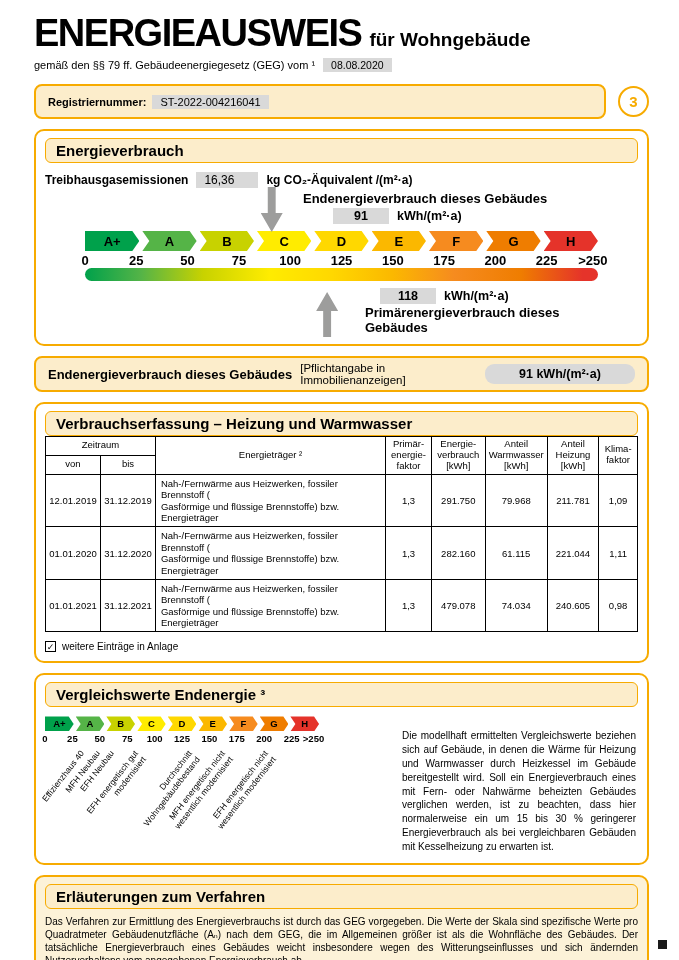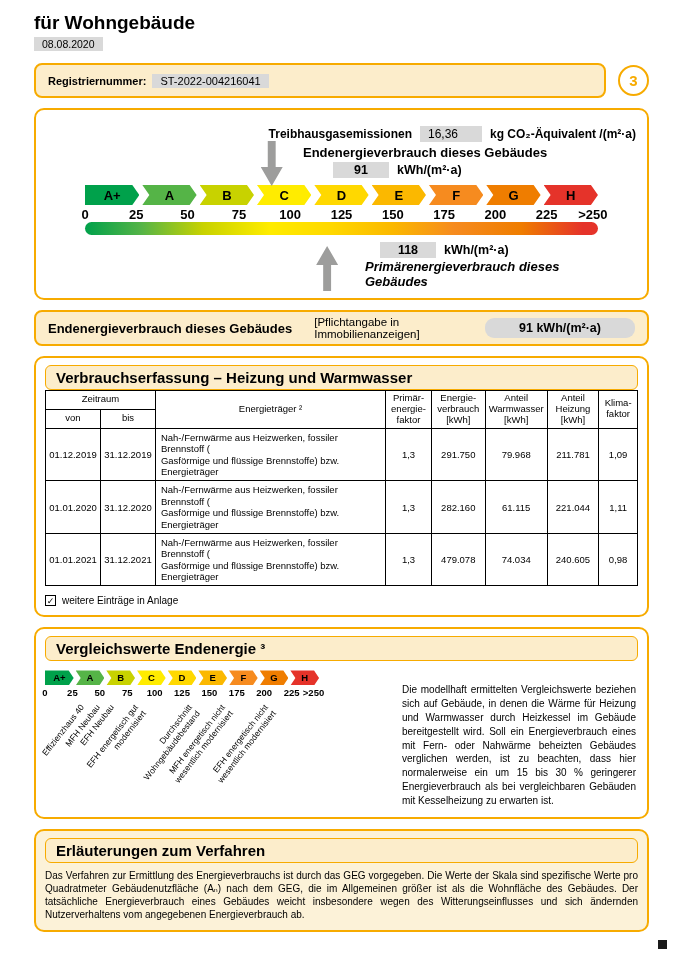--- a/index.html
+++ b/index.html
@@ -33,54 +33,54 @@
                  display: flex; align-items: center; justify-content: center;
                  color: var(--orange); font-weight: bold; font-size: 15px; flex: none; }
 
   
   .box { border: 2.5px solid var(--orange); border-radius: 10px; background: #fff;
          padding: 7px 9px 9px; margin-top: 10px; }
   .section-heading { background: var(--cream); border: 1.5px solid var(--orange); border-radius: 6px;
                      font-weight: bold; font-size: 15px; padding: 3px 10px; }
 
   
-  .ghg-row { display: flex; justify-content: flex-end; align-items: center; gap: 8px;
+  .ghg-row { display: flex; align-items: center; gap: 8px;
              font-size: 12px; margin-top: 9px; padding-right: 2px; }
   .ghg-value { min-width: 62px; }
   .scale-block { position: relative; padding: 0 40px; margin-top: 3px; }
   .end-label { font-size: 13px; padding-left: 218px; }
   .end-value-row { display: flex; align-items: center; gap: 8px; font-size: 12.5px;
                    padding-left: 248px; margin: 2px 0 7px; }
   .end-value-row .gray-box, .primary-value-row .gray-box { min-width: 56px; text-align: center; font-weight: bold; }
   .bands { display: flex; gap: 3px; }
   .band { flex: 1; height: 20px; display: flex; align-items: center; justify-content: center;
           font-weight: bold; font-size: 13px;
           clip-path: polygon(0 0, calc(100% - 7px) 0, 100% 50%, calc(100% - 7px) 100%, 0 100%, 7px 50%); }
   .band.first { clip-path: polygon(0 0, calc(100% - 7px) 0, 100% 50%, calc(100% - 7px) 100%, 0 100%); }
   .c0{background:#00A14B}.c1{background:#55B447}.c2{background:#C8D200}.c3{background:#FFEC00}
   .c4{background:#FFD800}.c5{background:#FBB800}.c6{background:#F68B1F}.c7{background:#EF7D00}.c8{background:#E5332A}
   .ticks { position: relative; height: 15px; margin-top: 2px; }
   .tick { position: absolute; top: 0; transform: translateX(-50%); font-weight: bold; font-size: 13px; }
   .gradient-bar { height: 13px; border-radius: 7px;
       background: linear-gradient(90deg,#00A14B 0%,#55B447 11%,#C8D200 23%,#FFEC00 36%,#FFD800 48%,#FBB800 60%,#F68B1F 72%,#EF7D00 85%,#E5332A 97%); }
   .primary-value-row { display: flex; align-items: center; gap: 8px; font-size: 12.5px;
                        padding-left: 295px; margin-top: 7px; }
-  .primary-label { font-size: 13px; padding-left: 280px; margin-top: 1px; font-style: italic; }
+  .primary-label { font-size: 13px; padding-left: 280px; margin-top: 1px; }
   .arrow-down { position: absolute; top: -4px; left: calc(40px + (100% - 80px)*0.364);
       transform: translateX(-50%); width: 22px; height: 45px; background: var(--arrowgray); z-index: 2;
       clip-path: polygon(32% 0,68% 0,68% 58%,100% 58%,50% 100%,0 58%,32% 58%); }
   .arrow-up { position: absolute; bottom: -2px; left: calc(40px + (100% - 80px)*0.472);
       transform: translateX(-50%); width: 22px; height: 45px; background: var(--arrowgray); z-index: 2;
       clip-path: polygon(50% 0,100% 42%,68% 42%,68% 100%,32% 100%,32% 42%,0 42%); }
 
   
   .banner2 { display: flex; align-items: center; gap: 8px; background: var(--cream);
              border: 2.5px solid var(--orange); border-radius: 8px; padding: 4px 12px; margin-top: 10px; }
   .b2-label { font-size: 13px; font-weight: bold; }
-  .b2-note { font-size: 11.5px; flex: 1; margin-left: 14px; }
+  .b2-note { font-size: 11.5px; flex: 1; }
   .b2-value { min-width: 150px; text-align: center; font-weight: bold; font-size: 12.5px; padding: 3px 8px; border-radius: 9px; }
 
   
   .ctable { width: 100%; border-collapse: collapse; font-size: 9.5px; }
   .ctable th, .ctable td { border: 1px solid #000; padding: 2px 3px; vertical-align: middle; }
   .ctable th { font-weight: normal; text-align: center; white-space: pre-line; line-height: 1.15; }
   .th-period { border-bottom: none; }
   .th-von, .th-bis { border-top: none; text-align: left; }
   .ctable td { text-align: center; }
   .ctable td.carrier { text-align: left; white-space: pre-line; padding: 3px 5px; line-height: 1.2; }
@@ -108,38 +108,41 @@
   .explain-text { font-size: 10px; line-height: 1.32; margin-top: 6px; text-align: justify; }
   .print-mark { position: absolute; right: 12px; bottom: 11px; width: 9px; height: 9px; background: #1a1a1a; }
 </style>
 </head>
 <body>
 
 <div class="page">
 
   <header>
     <div class="title-row">
+      <span class="big-title">ENERGIEAUSWEIS</span>
       <span class="title-suffix">für Wohngebäude</span>
     </div>
     <div class="subtitle-row">
+      <span>gemäß den §§ 79 ff. Gebäudeenergiegesetz (GEG) vom ¹</span>
       <span class="gray-box date-box">08.08.2020</span>
     </div>
   </header>
 
   <div class="banner-row">
     <div class="banner">
       <span class="reg-label">Registriernummer:</span>
       <span class="gray-box reg-value">ST-2022-004216041</span>
     </div>
     <div class="page-circle">
       <span>3</span>
     </div>
   </div>
 
   <section class="box">
+    <div class="section-heading">Energieverbrauch</div>
 
     <div class="ghg-row">
       <span class="bold">Treibhausgasemissionen</span>
       <span class="gray-box ghg-value">16,36</span>
       <span class="bold">kg CO₂-Äquivalent /(m²·a)</span>
     </div>
 
     <div class="scale-block">
       <div class="arrow-down"></div>
       <div class="arrow-up"></div>
@@ -225,21 +228,21 @@
           <th rowspan="2">Klima-
 faktor</th>
         </tr>
         <tr>
           <th class="th-von">von</th>
           <th class="th-bis">bis</th>
         </tr>
       </thead>
       <tbody>
         <tr>
-          <td>01.12.2019</td>
+          <td>12.01.2019</td>
           <td>31.12.2019</td>
           <td class="carrier">Nah-/Fernwärme aus Heizwerken, fossiler Brennstoff (
 Gasförmige und flüssige Brennstoffe) bzw. Energieträger</td>
           <td>1,3</td>
           <td>291.750</td>
           <td>79.968</td>
           <td>211.781</td>
           <td>1,09</td>
         </tr>
         <tr>

